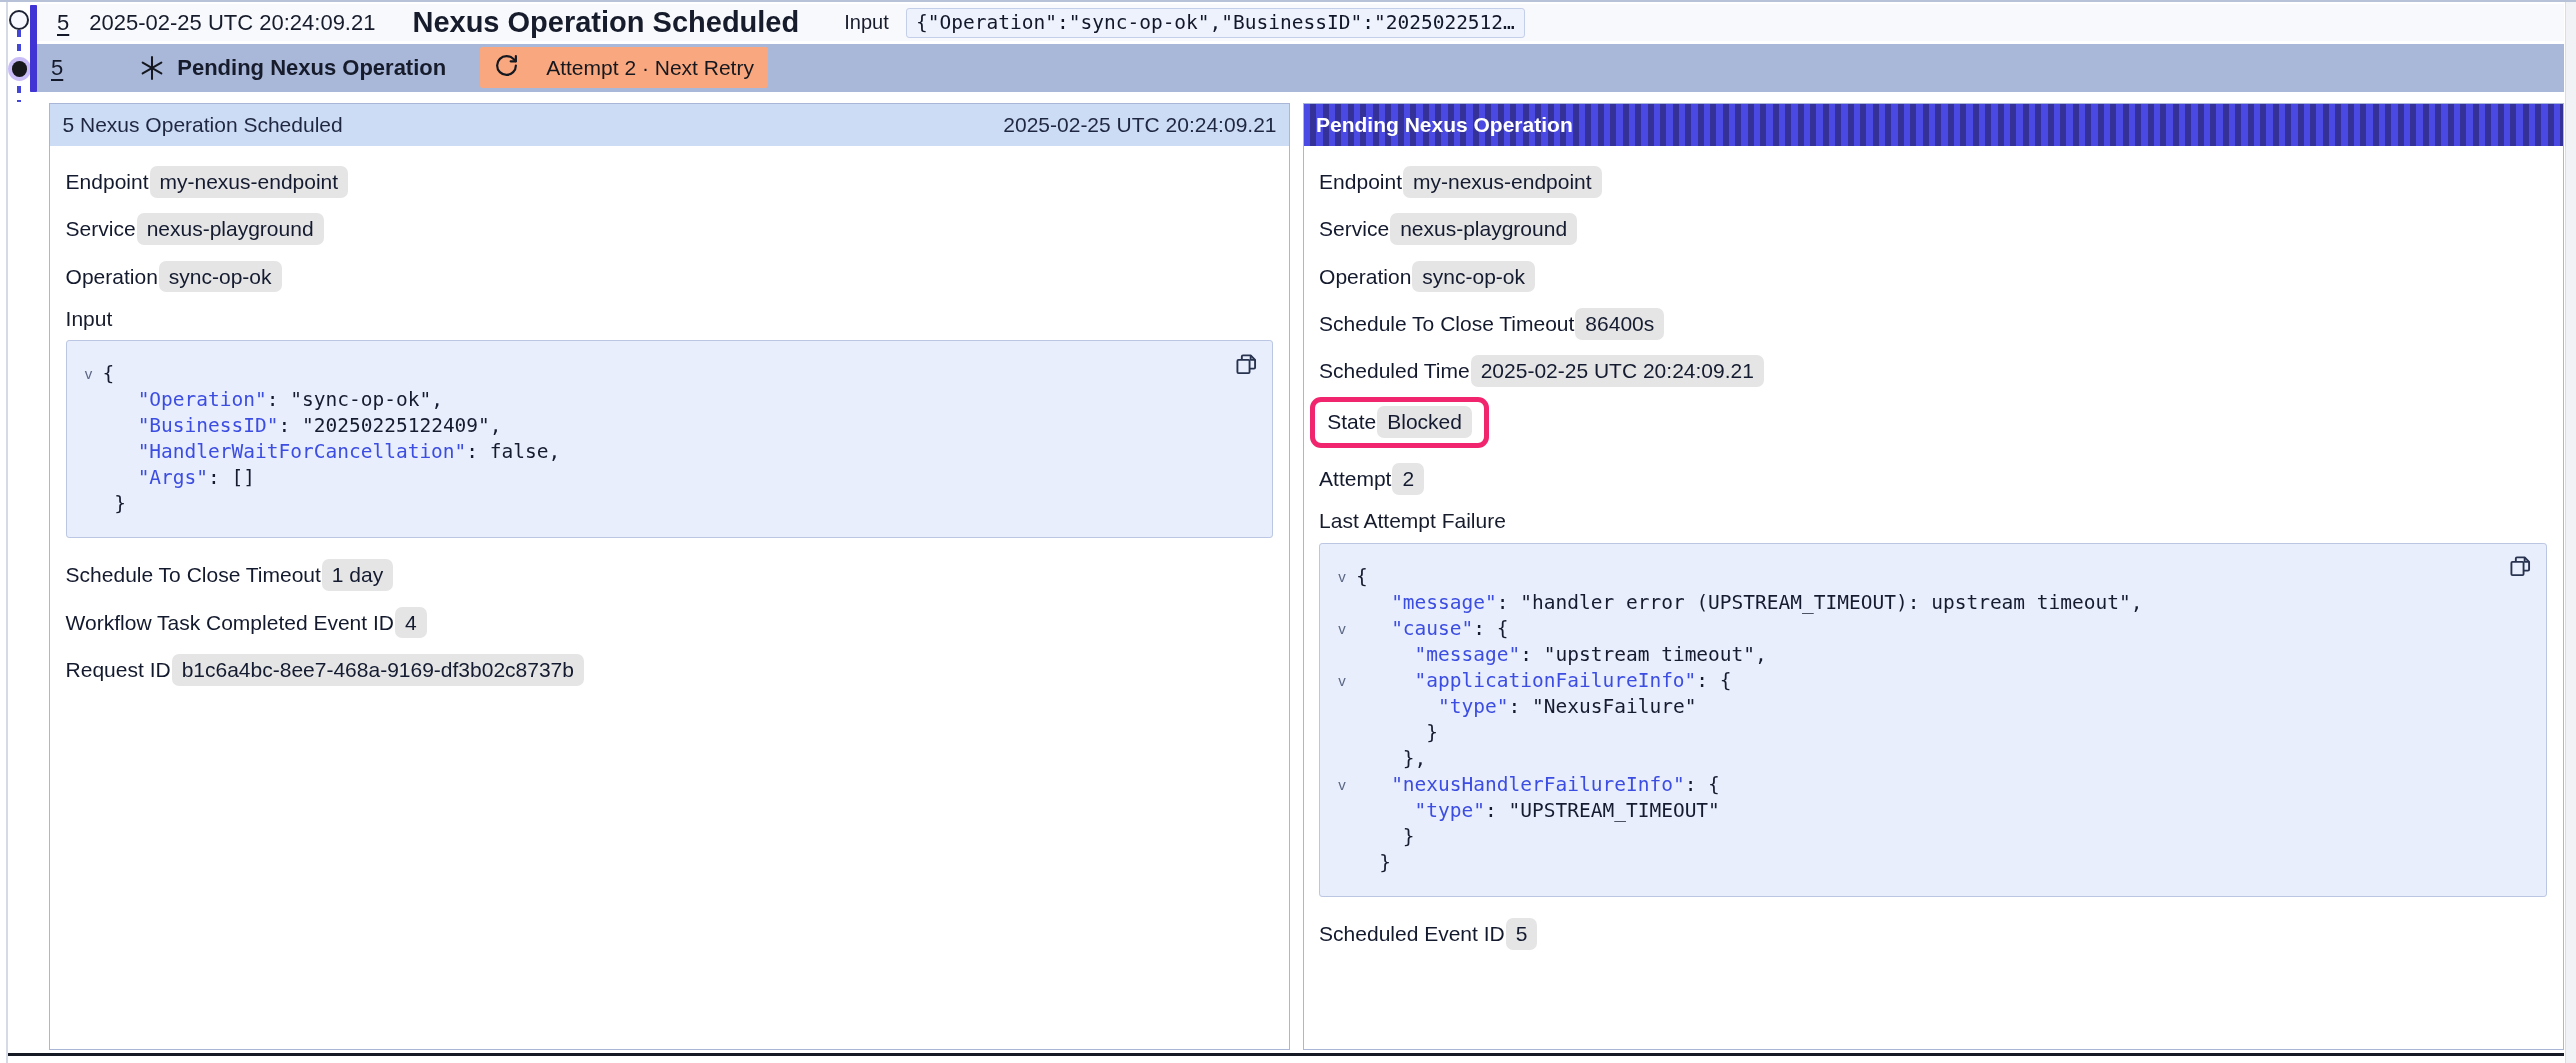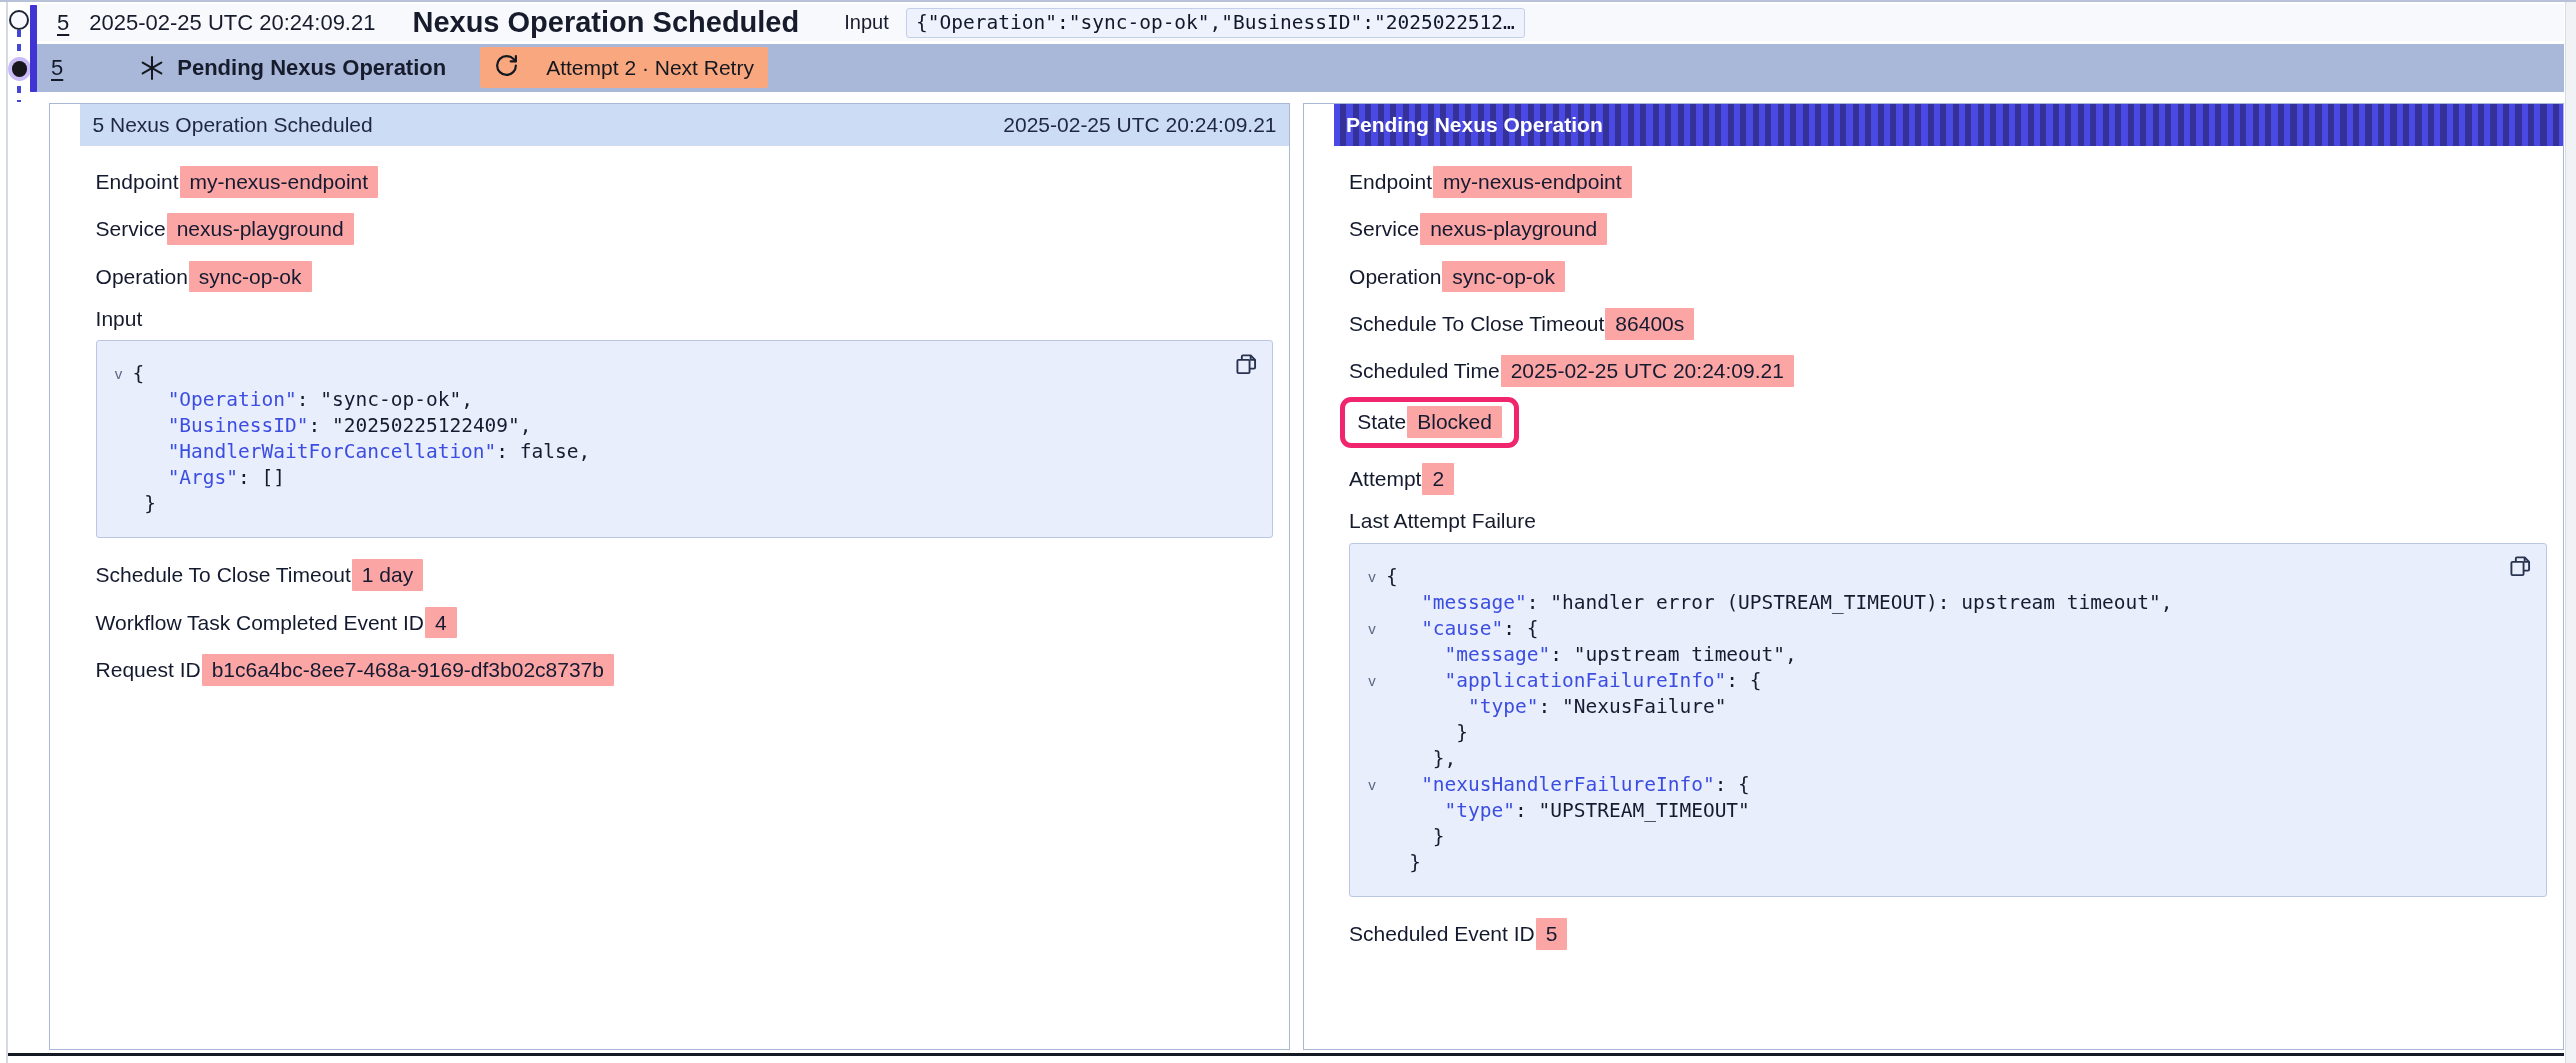--- a/index.html
+++ b/index.html
@@ -36,33 +36,33 @@
   .row2 .event-title { margin-left: 11px; font-size: 22px; font-weight: 700; }
   .inline-label { margin-left: 45px; font-size: 20px; }
   .inline-chip { margin-left: 17px; font-family: "DejaVu Sans Mono", monospace; font-size: 19.5px;
     background: #edf2fc; border: 1.6px solid #c3cee8; border-radius: 3.1px; padding: 2.3px 9.4px; white-space: pre; color: #12172a; }
   .asterisk { margin-left: 75px; display: inline-flex; }
   .retry-badge { margin-left: 34px; display: inline-flex; align-items: center; gap: 27px;
     background: #f9a77e; color: #15181f; font-size: 21px; padding: 5.5px 14px; border-radius: 2.3px; }
 
   
   .panels { margin: 11.7px 12.5px 0 49px; display: flex; gap: 12.5px; height: 947px; align-items: stretch; }
-  .panel { border: 1.6px solid #a9b6d6; background: #fff; overflow: hidden; padding-left: 30px; }
+  .panel { border: 1.6px solid #a9b6d6; background: #fff; overflow: hidden; }
   .panel-left { width: 1241px; flex: none; }
   .panel-right { flex: 1; }
   .panel-header { height: 42px; display: flex; align-items: center; justify-content: space-between;
     padding: 0 12.5px; font-size: 21px; }
   .panel-header.light { background: #cddcf5; color: #1f2740; font-weight: 500; }
   .panel-header.striped { background: repeating-linear-gradient(90deg, #4b49e4 0 6.2px, #343199 6.2px 12.5px);
     color: #ffffff; font-weight: 600; }
   .panel-body { padding: 18.7px 15.6px; }
 
   .detail-row { display: flex; align-items: center; gap: 1px; margin-bottom: 13.3px; min-height: 34px; font-size: 21px; }
   .detail-label { color: #141a2e; white-space: nowrap; }
-  .detail-chip { background: #fca5a5; border-radius: 1px; padding: 3.9px 10px; color: #141b30; white-space: nowrap; }
+  .detail-chip { background: #e5e5e5; border-radius: 7px; padding: 3.9px 10px; color: #141b30; white-space: nowrap; }
   .detail-link { text-decoration: underline; text-underline-offset: 4.7px; text-decoration-thickness: 1.6px; cursor: pointer; }
   .detail-row.hl { display: inline-flex; border: 5.5px solid #f1256d; border-radius: 11px;
     padding: 4.7px 12.5px; margin-left: -9.4px; margin-top: -4.7px; margin-bottom: 14px; }
   .section-label { font-size: 21px; margin: 3.1px 0 9.4px; }
 
   .code-block { position: relative; background: #e8eefb; border: 1.6px solid #bac6e2; border-radius: 3.1px;
     padding: 20px 55px 20px 7.8px; font-family: "DejaVu Sans Mono", monospace; font-size: 19.5px;
     line-height: 26px; color: #161c30; margin-bottom: 20px; }
   .code-line { display: flex; }
   .chev { width: 28px; flex: none; color: #5b6886; font-size: 15px; text-align: center;

